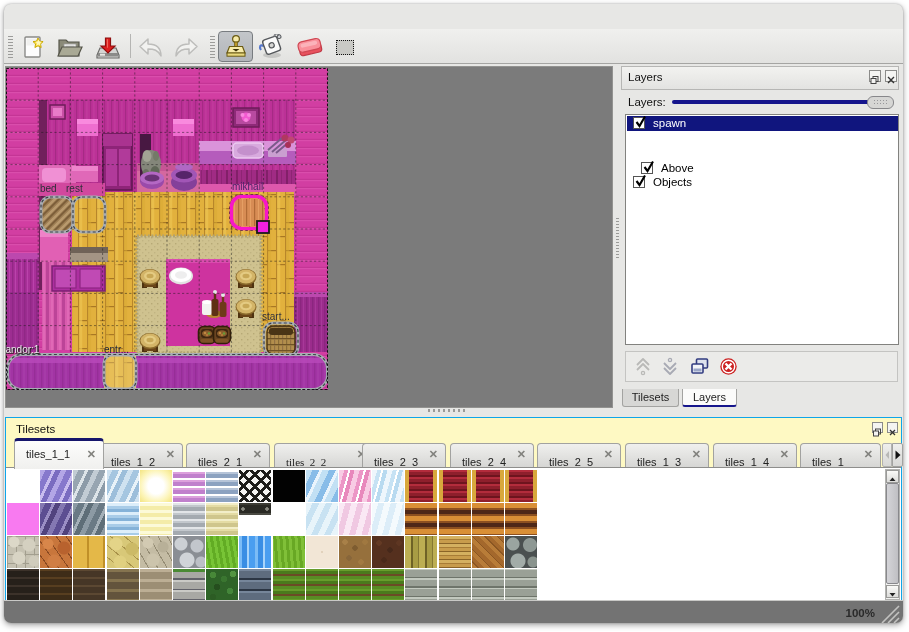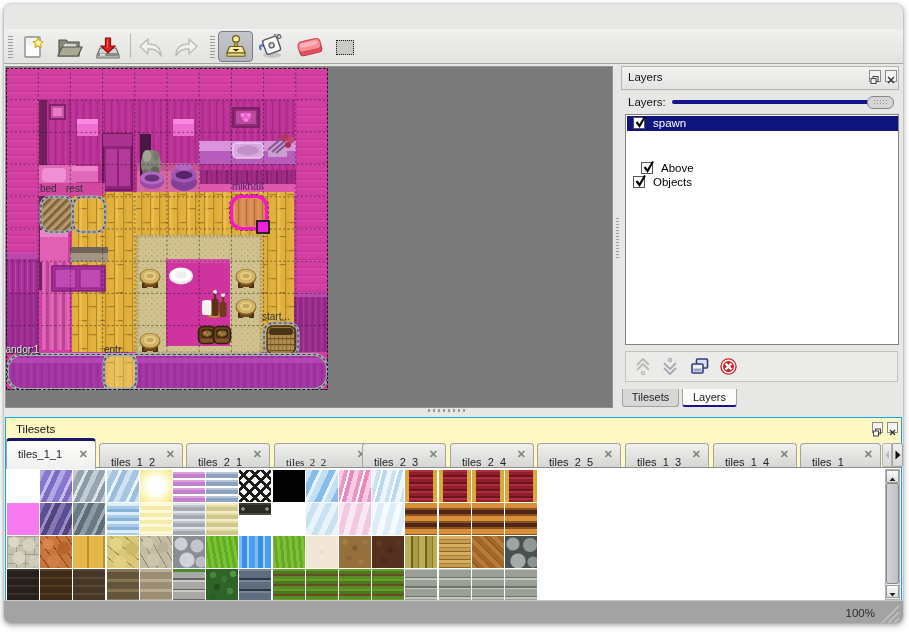--- a/index.html
+++ b/index.html
@@ -37,21 +37,21 @@
   
   #tsdock{position:absolute;left:1px;top:413px;width:897px;height:183px;background:#fef9c3;
     border:1px solid #0ea5e9;box-sizing:border-box;}
   .tstab{position:absolute;height:24px;border:1px solid #a2a2a0;border-bottom:none;border-radius:4px 4px 0 0;
     background:linear-gradient(#f0f0ee,#d6d6d4);font-size:11px;color:#222;box-sizing:border-box;overflow:hidden;white-space:nowrap;}
   .tstab .tx{position:absolute;left:11px;top:12px;}
   .tstab .xx{position:absolute;right:7px;top:4px;color:#82827e;font-size:11px;font-weight:bold;}
   #tilearea{position:absolute;left:0px;top:49px;width:895px;height:133px;background:#fff;border-top:1px solid #8e8e8c;}
   .tile{position:absolute;width:32px;height:32px;}
   
-  #statusbar{position:absolute;left:0px;top:596px;width:899px;height:23px;background:#a3a3a3;border-top:1px solid #c9c9c7;}
+  #statusbar{position:absolute;left:0px;top:596px;width:899px;height:23px;background:#737373;border-top:1px solid #c9c9c7;font-weight:bold;}
 </style>
 </head>
 <body>
 <div id="win">
   <div id="toolbar">
     <div class="thandle" style="left:4px;top:7px;height:24px;"></div>
     <div class="thandle" style="left:206px;top:7px;height:24px;"></div>
     <div class="tsep" style="left:126px;top:5px;height:24px;"></div>
 
     <svg class="abs" style="left:18px;top:6px" width="24" height="24" viewBox="0 0 24 24">
@@ -435,21 +435,21 @@
 
   <div id="tsdock">
     <div class="ttltxt" style="left:10px;top:5px;">Tilesets</div>
     <div class="winbtn" style="left:866px;top:4px;width:11px;height:11px;"><svg width="9" height="9">
           <rect x="2.5" y="1" width="5" height="5" fill="none" stroke="#444" stroke-width="1"></rect>
           <rect x="0.5" y="3" width="5" height="5" fill="#f4f4f2" stroke="#444" stroke-width="1"></rect>
         </svg></div>
     <div class="winbtn" style="left:881px;top:4px;width:11px;height:11px;"><svg width="9" height="9">
           <path d="M2 2 L7 7 M7 2 L2 7" stroke="#333" stroke-width="1.3"></path>
         </svg></div>
-    <div class="tstab" style="left:0px;top:20px;width:90px;height:31px;background:linear-gradient(#fdfdfc,#f0f0ee);border-top:3px solid #16166c;z-index:3;">
+    <div class="tstab" style="left:8px;top:20px;width:90px;height:31px;background:linear-gradient(#fdfdfc,#f0f0ee);border-top:3px solid #16166c;z-index:3;">
         <span class="tx" style="top:7px">tiles_1_1</span>
         <span class="xx" style="top:7px">✕</span>
       </div>
     <div class="tstab" style="left:93px;top:25px;width:84px;">
         <span class="tx">tiles_1_2</span>
         <span class="xx">✕</span>
       </div>
     <div class="tstab" style="left:180px;top:25px;width:84px;">
         <span class="tx">tiles_2_1</span>
         <span class="xx">✕</span>

